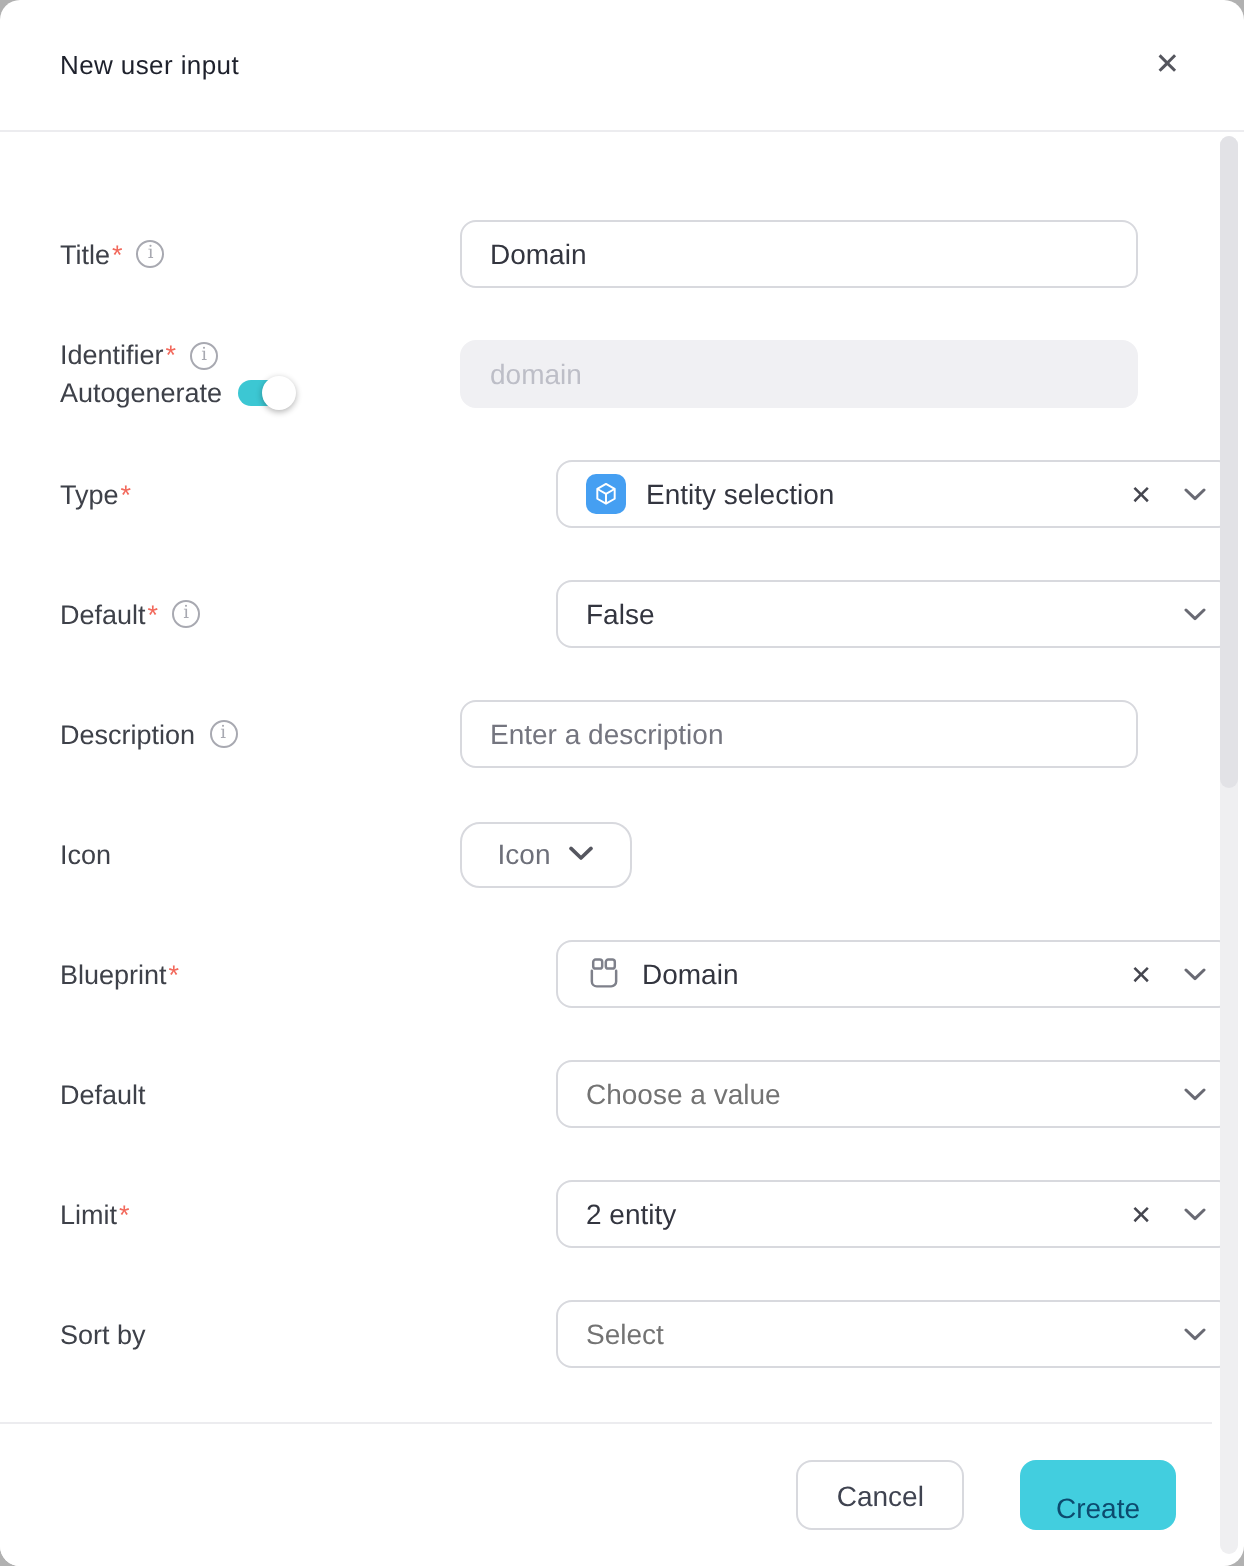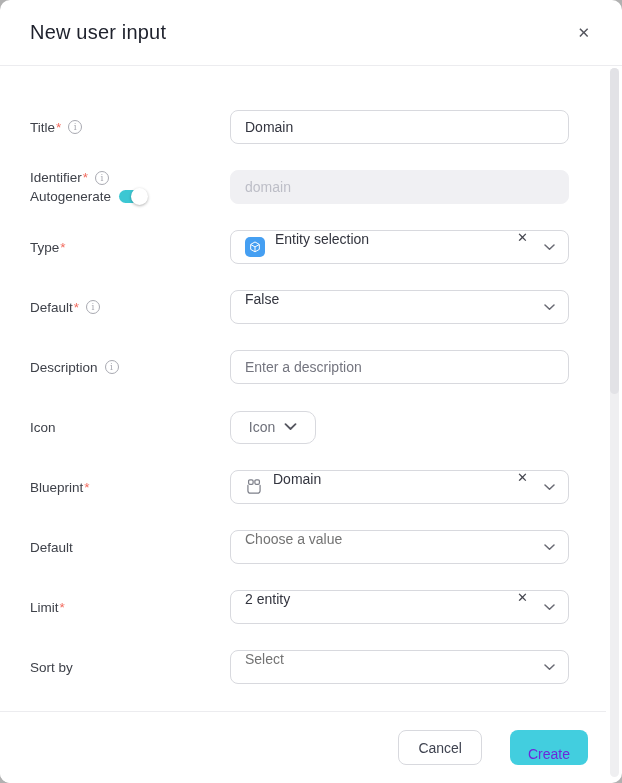--- a/index.html
+++ b/index.html
@@ -16,21 +16,21 @@
     border-radius: 10px;
     overflow: hidden;
   }
   
   .modal-header {
     height: 66px;
     display: flex; align-items: center; justify-content: space-between;
     padding: 0 28px 0 30px;
     border-bottom: 1px solid #ececef;
   }
-  .modal-title { font-size: 20px; color: #1e212c; font-weight: 500; letter-spacing: .2px; text-align: right; }
+  .modal-title { font-size: 13px; color: #1e212c; font-weight: 500; letter-spacing: .2px; text-align: right; }
   .close-btn {
     background: none; border: none; cursor: pointer;
     font-size: 15px; color: #55565e; line-height: 1; padding: 4px;
   }
   
   .modal-body { padding: 44px 0 0 30px; }
   .row { display: flex; align-items: center; height: 34px; margin-bottom: 26px; }
   .row-label { width: 200px; font-size: 13.5px; color: #3e4149; line-height: 19px; }
   .ast { color: #f2695c; margin-left: 1px; }
   .info {
@@ -60,22 +60,22 @@
     padding: 0 14px; font-size: 14px; color: #33353f;
     font-family: "Liberation Sans", sans-serif;
     background: #fff; outline: none;
   }
   .text-input::placeholder { color: #74757f; }
   .text-input.disabled { background: #f0f0f3; border-color: #f0f0f3; }
   .text-input.disabled::placeholder { color: #bdbec7; }
   .select {
     width: 339px; height: 34px;
     border: 1px solid #d8d9de; border-radius: 8px;
-    display: flex; 
-    padding: 0 13px 0 14px; background: #fff; cursor: pointer;
+    display: flex; align-items: center;
+    padding: 0 13px 0 14px; background: #fff; cursor: pointer; margin-left: 48px;
   }
   .select-value { flex: 1; font-size: 14px; color: #33353f; }
   .select-value.dim { color: #737373; }
   .lead-icon { display: flex; align-items: center; margin-right: 10px; }
   .type-badge {
     width: 20px; height: 20px; border-radius: 5px;
     display: flex; align-items: center; justify-content: center;
   }
   .clear-x {
     font-size: 13px; color: #45464f; margin-right: 16px; cursor: pointer; line-height: 1;
@@ -92,21 +92,21 @@
   
   .modal-footer {
     position: absolute; left: 0; right: 16px; bottom: 0; height: 72px;
     background: #fff; border-top: 1px solid #ececef;
     display: flex; align-items: center; justify-content: flex-end;
     gap: 28px; padding-right: 18px;
   }
   .btn { height: 35px; border-radius: 8px; font-size: 14px; cursor: pointer;
          font-family: "Liberation Sans", sans-serif; }
   .btn-cancel { background: #fff; border: 1px solid #d8d9de; color: #3f4350; padding: 0 19px; }
-  .btn-create { border: none; color: #6d28d9; padding: 16px 18px; text-align: center; }
+  .btn-create { border: none; color: #0c4a6e; padding: 16px 18px; text-align: center; }
   
   .scrollbar-track {
     position: absolute; top: 68px; bottom: 6px; right: 3px; width: 9px;
     background: #efeff1; border-radius: 5px;
   }
   .scrollbar-thumb {
     position: absolute; top: 0; left: 0; width: 9px; height: 46%;
     background: #e2e2e6; border-radius: 5px;
   }
 </style>

